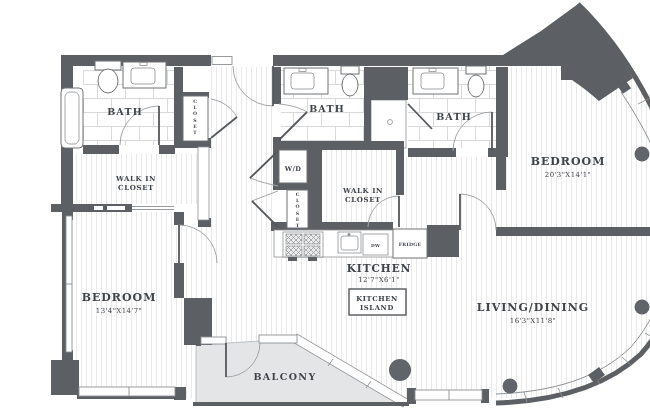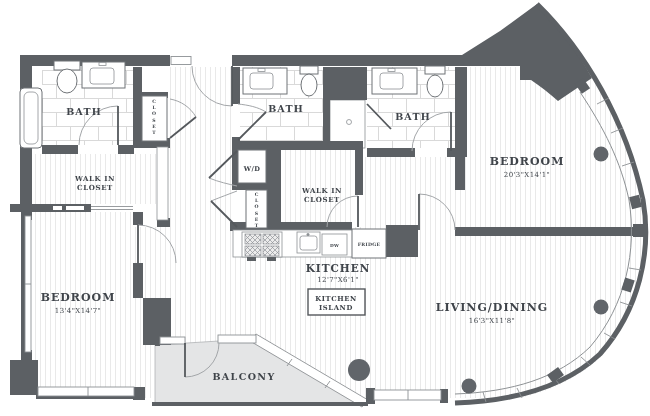--- a/index.html
+++ b/index.html
@@ -1,16 +1,16 @@
 <!DOCTYPE html>
 <html><head>
 <meta charset="utf-8">
 <style>
   html,body{margin:0;padding:0;background:#ffffff;}
-  .stage{width:546px;height:416px;position:relative;background:#fff;}
+  .stage{width:546px;height:416px;position:relative;background:#fff;padding-left:41px;}
   svg{display:block;}
   .wall{fill:#5c6064;stroke:none;}
   .fixt{fill:#ffffff;stroke:#6f7377;stroke-width:1;}
   .fixt2{fill:#ffffff;stroke:#8d9194;stroke-width:0.8;}
   .winband{fill:#ffffff;stroke:#8d9194;stroke-width:0.9;}
   .arc{stroke:#a3a6a9;stroke-width:1;fill:none;}
   .leaf{stroke:#54585c;stroke-width:1.8;fill:none;}
   .curveouter{stroke:#5c6064;stroke-width:5;fill:none;}
   .curveinner{stroke:#8d9194;stroke-width:1;fill:none;}
   .pier{stroke:#5c6064;stroke-width:10;fill:none;}

